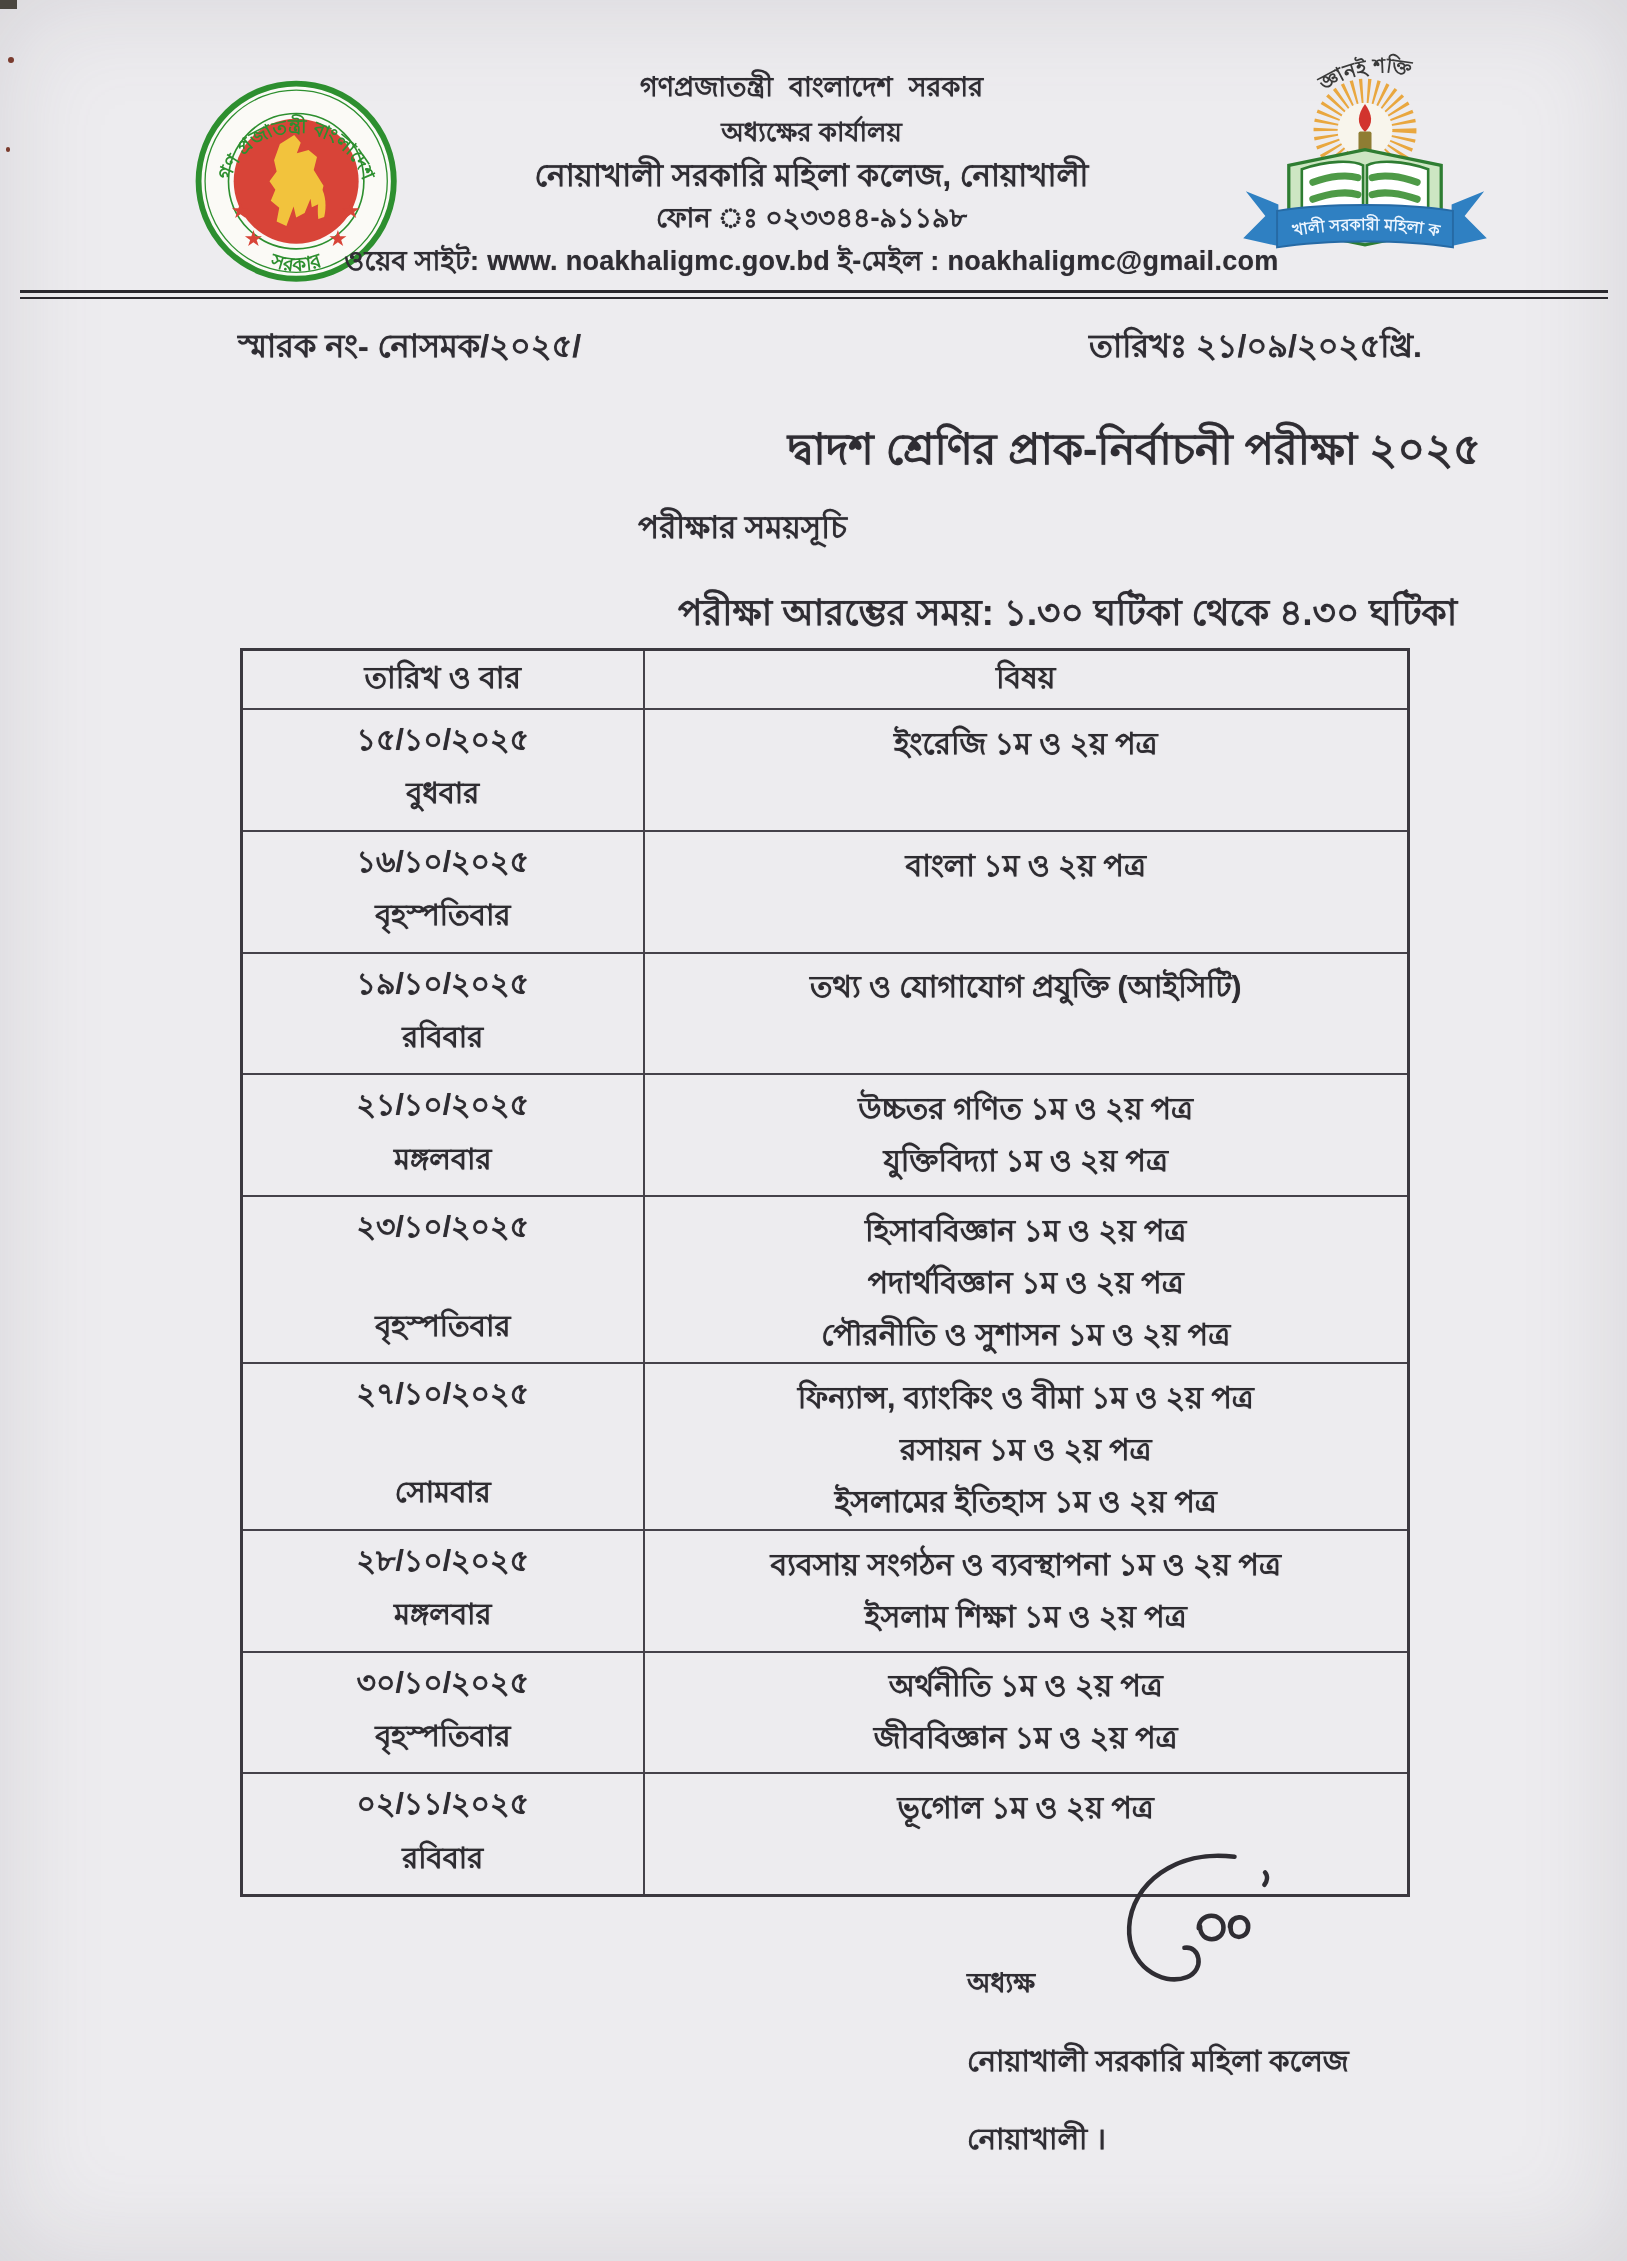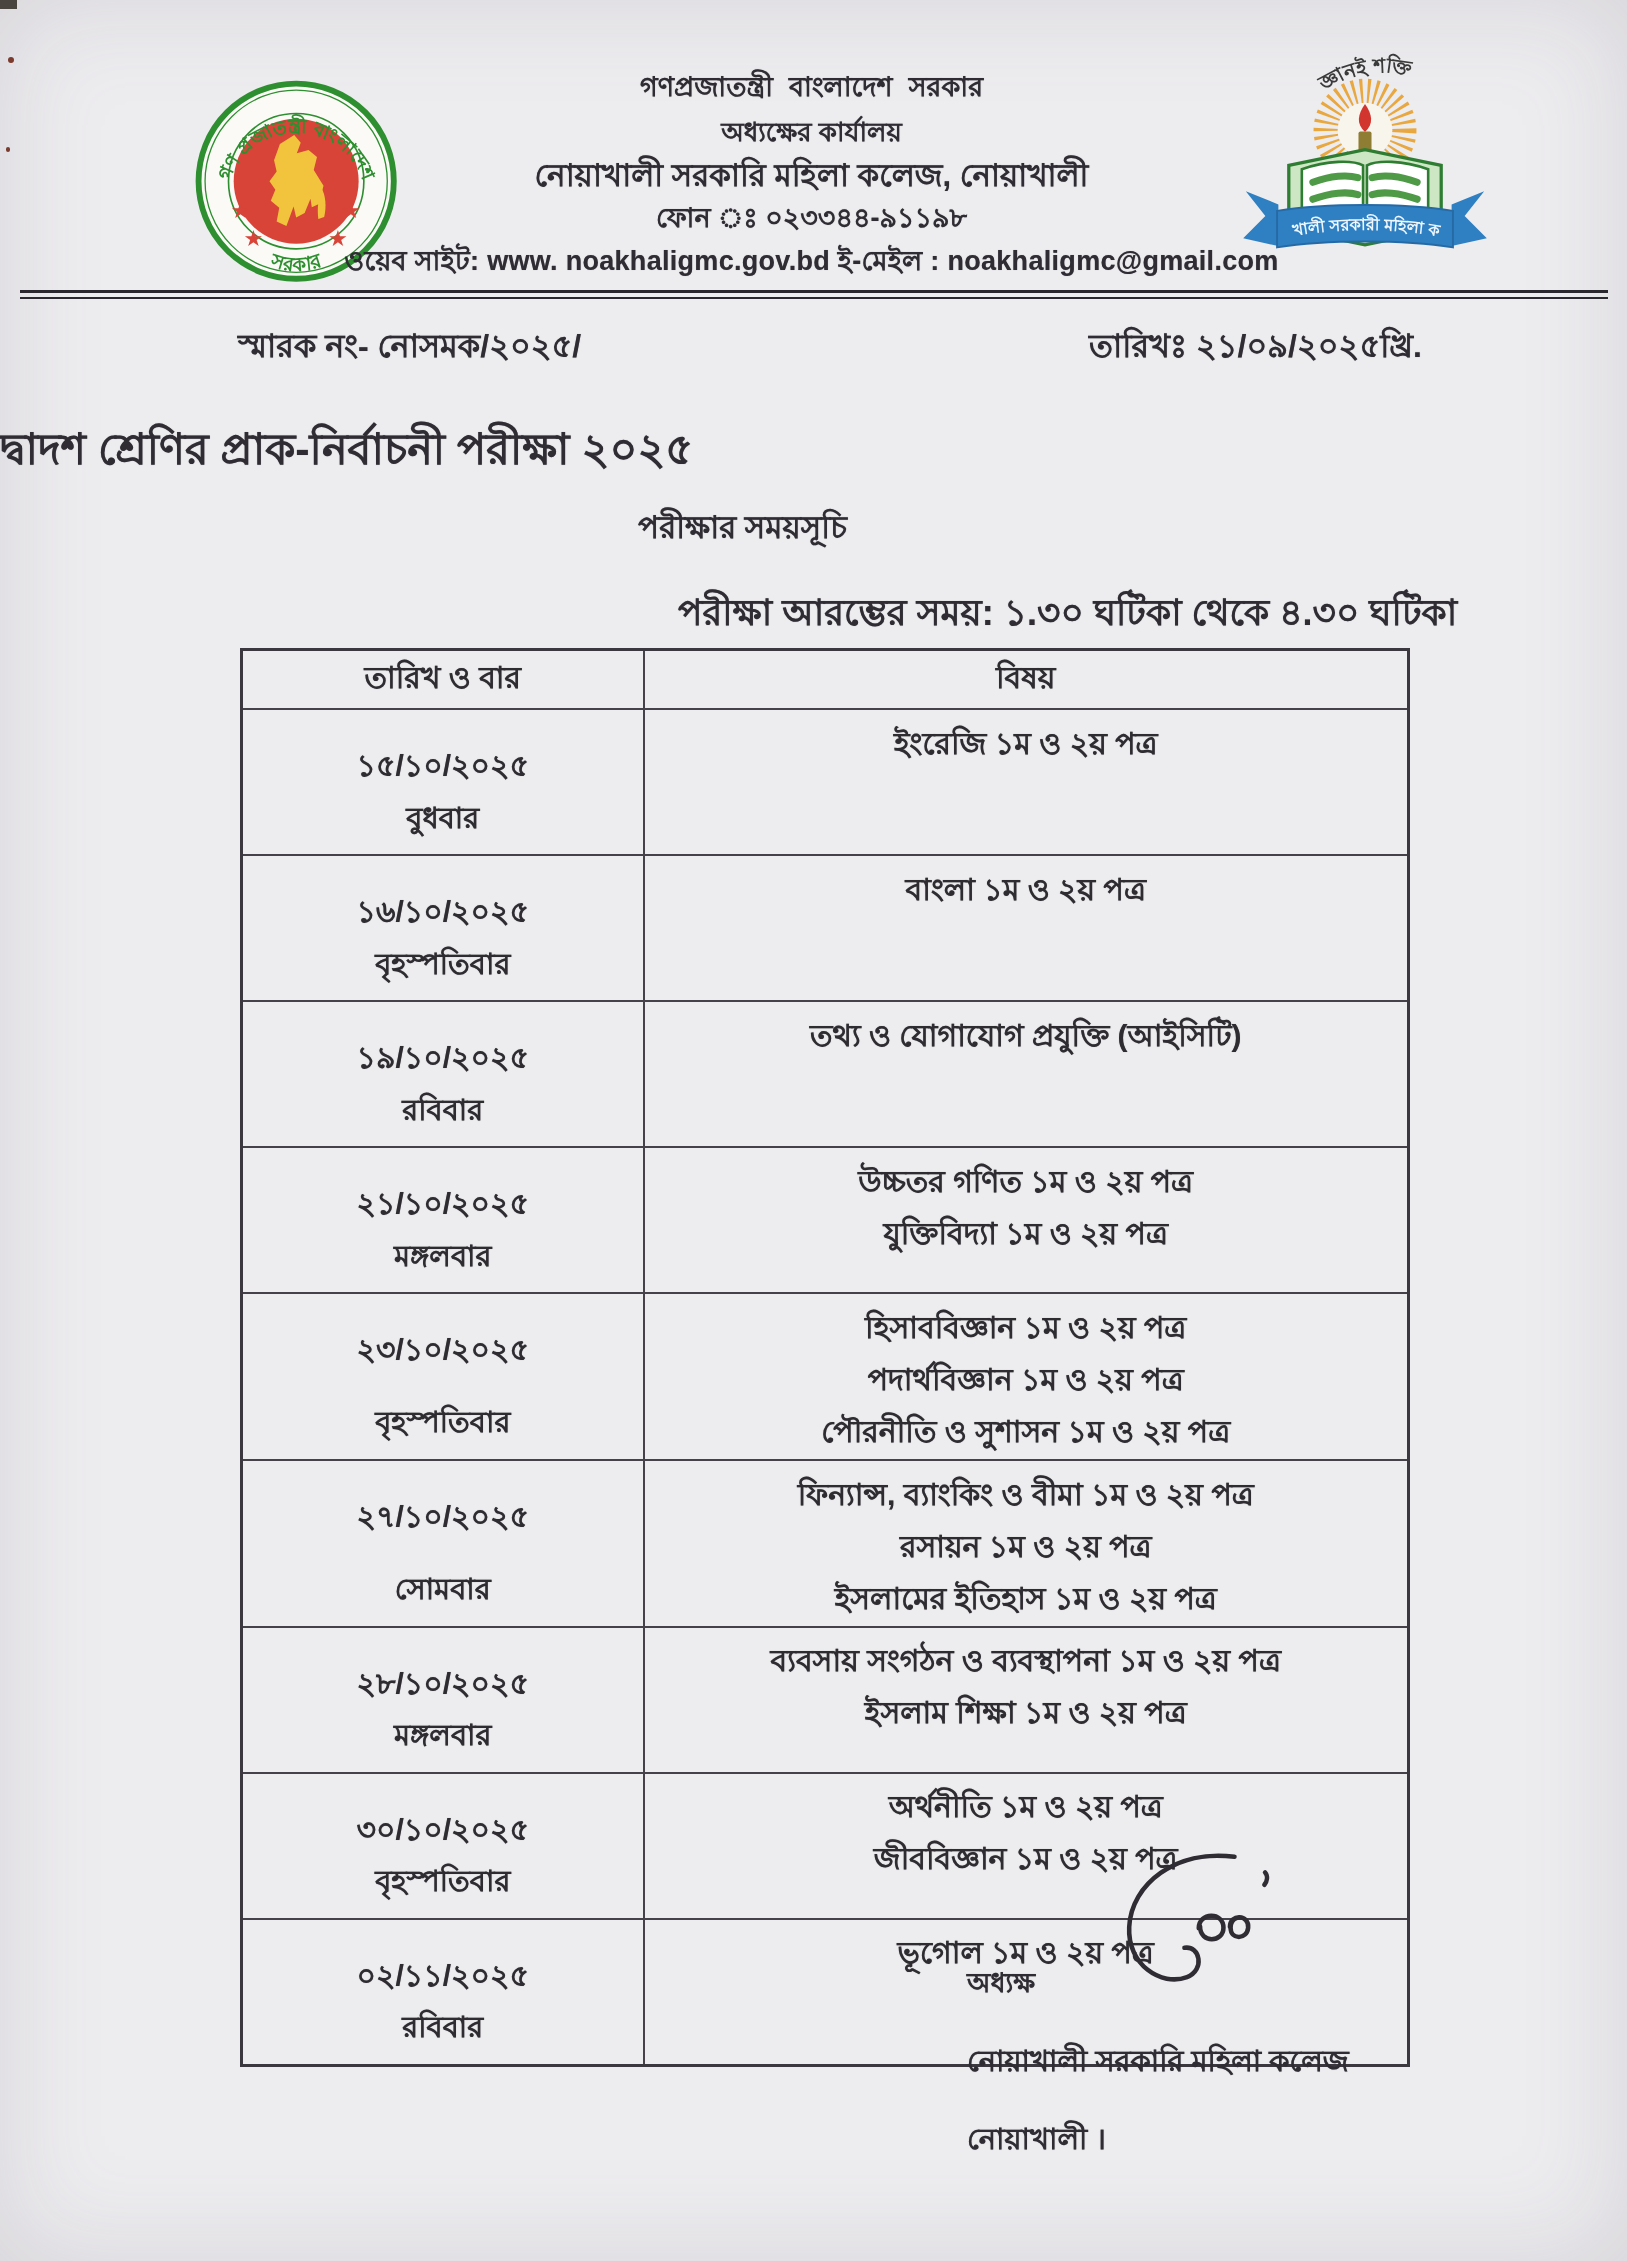--- a/index.html
+++ b/index.html
@@ -29,33 +29,33 @@
   .double-rule{position:absolute;left:19.5px;top:290px;width:1588px;}
   .double-rule .r1{height:3.3px;background:#2a282e;}
   .double-rule .r2{height:2px;background:#2a282e;margin-top:3.9px;}
   
   .memo-row{
     position:absolute;left:238px;top:321px;width:1184px;
     display:flex;justify-content:space-between;
     font-size:32px;font-weight:600;
   }
   
-  .title-main{position:absolute;left:0;top:417px;width:1481px;text-align:left;font-size:43px;font-weight:700;}
+  .title-main{position:absolute;left:0;top:417px;width:1481px;text-align:right;font-size:43px;font-weight:700;}
   .title-sub{position:absolute;left:0;top:503px;width:1485px;text-align:center;font-size:31px;font-weight:700;}
   .time-note{position:absolute;left:678px;top:585px;font-size:36px;font-weight:700;}
   
   table.sched{
     position:absolute;left:240px;top:648px;width:1170px;
     border-collapse:collapse;table-layout:fixed;
     font-size:30px;font-weight:600;color:#2e2c31;
   }
   table.sched th,table.sched td{border:2px solid #45424a;}
   table.sched{border:3.3px solid #3b383f;}
   th.h-cell{height:55px;font-size:30px;font-weight:700;text-align:center;vertical-align:middle;}
-  td.date-td{position:relative;height:111px;vertical-align:top;text-align:center;padding-top:32px;}
+  td.date-td{position:relative;height:111px;vertical-align:top;text-align:center;padding-top:6px;}
   td.date-td .day{position:absolute;left:0;right:0;bottom:10.4px;font-size:29px;text-align:center;}
   td.subj-td{height:111px;vertical-align:top;text-align:center;padding-top:7.8px;}
   .subject-line{line-height:52px;}
   
   .sig-block{position:absolute;left:967px;top:1849px;width:456px;text-align:left;}
   .sig-svg{display:block;margin:0 auto -30px auto;}
   .sig-role{font-size:27px;font-weight:600;}
   .sig-org{font-size:29px;font-weight:600;margin-top:31px;}
   .sig-place{font-size:29px;font-weight:600;margin-top:29px;}
   

